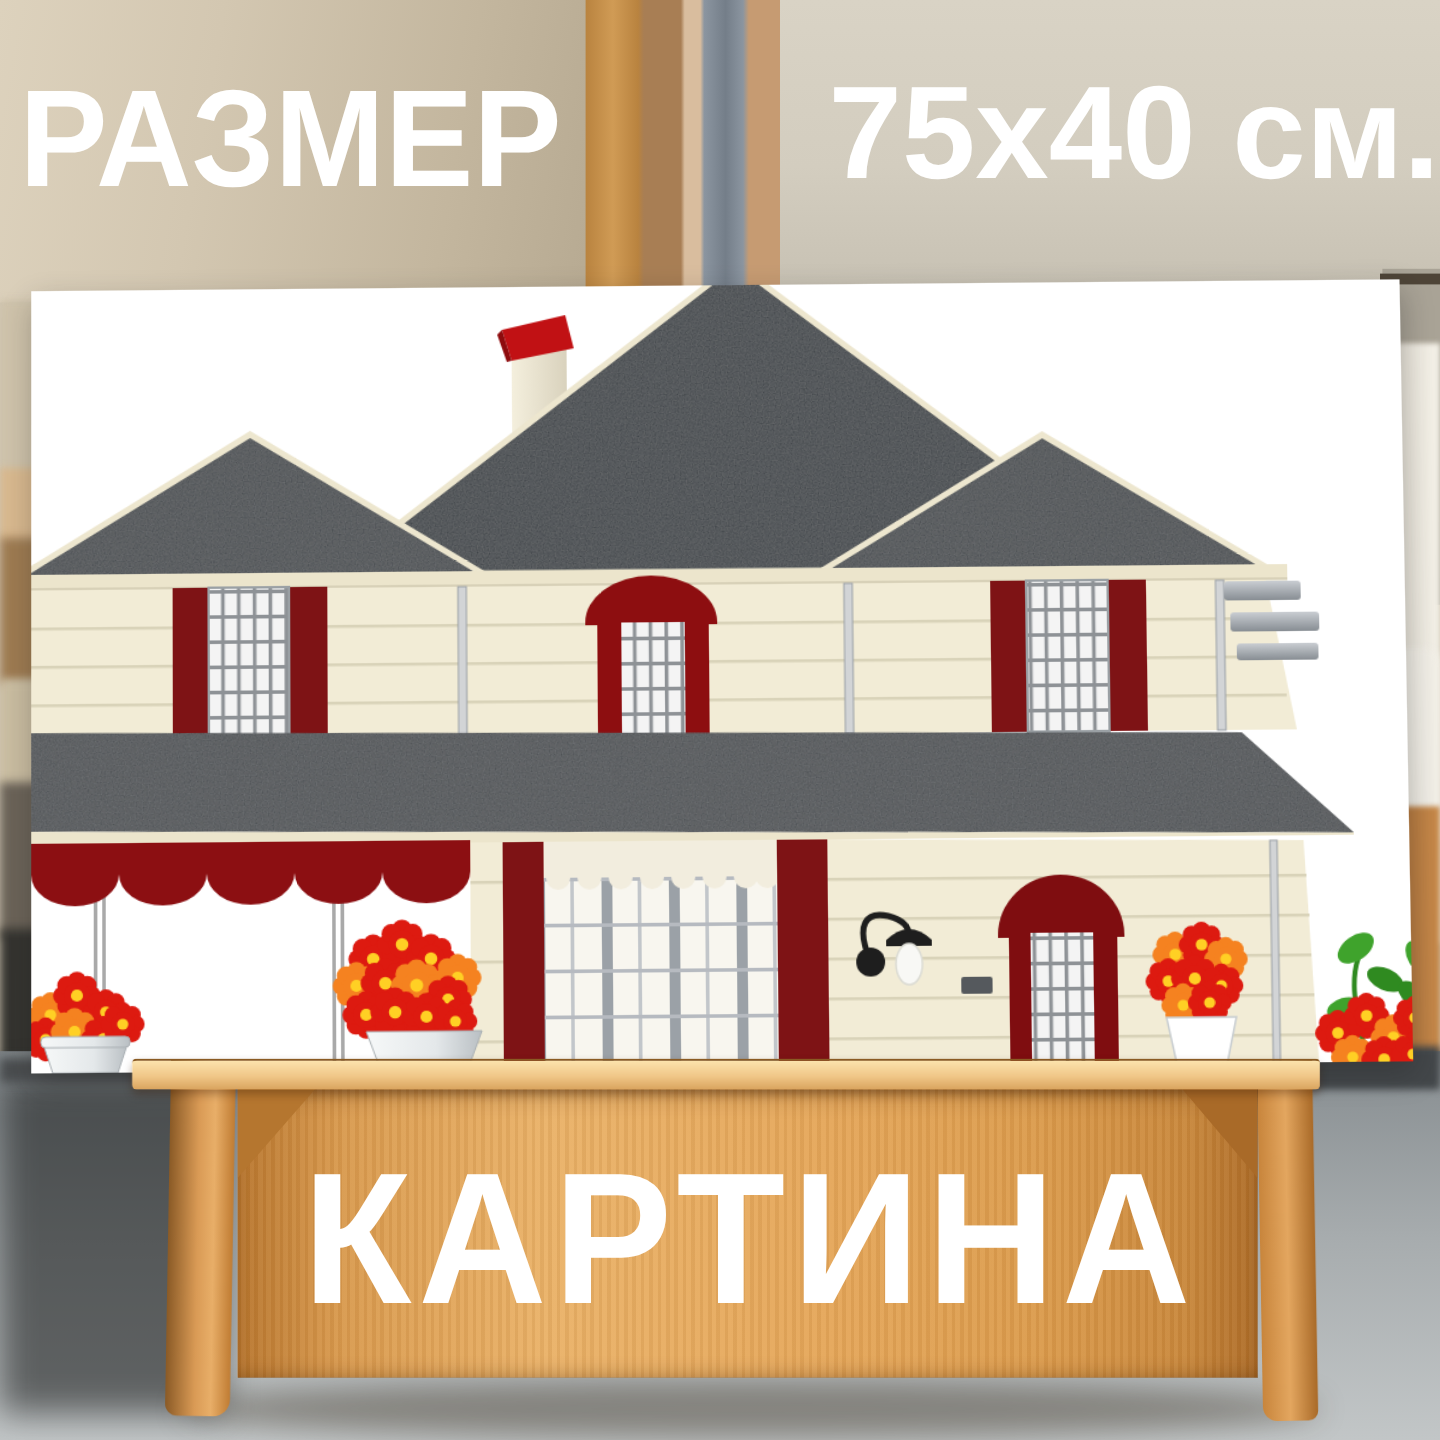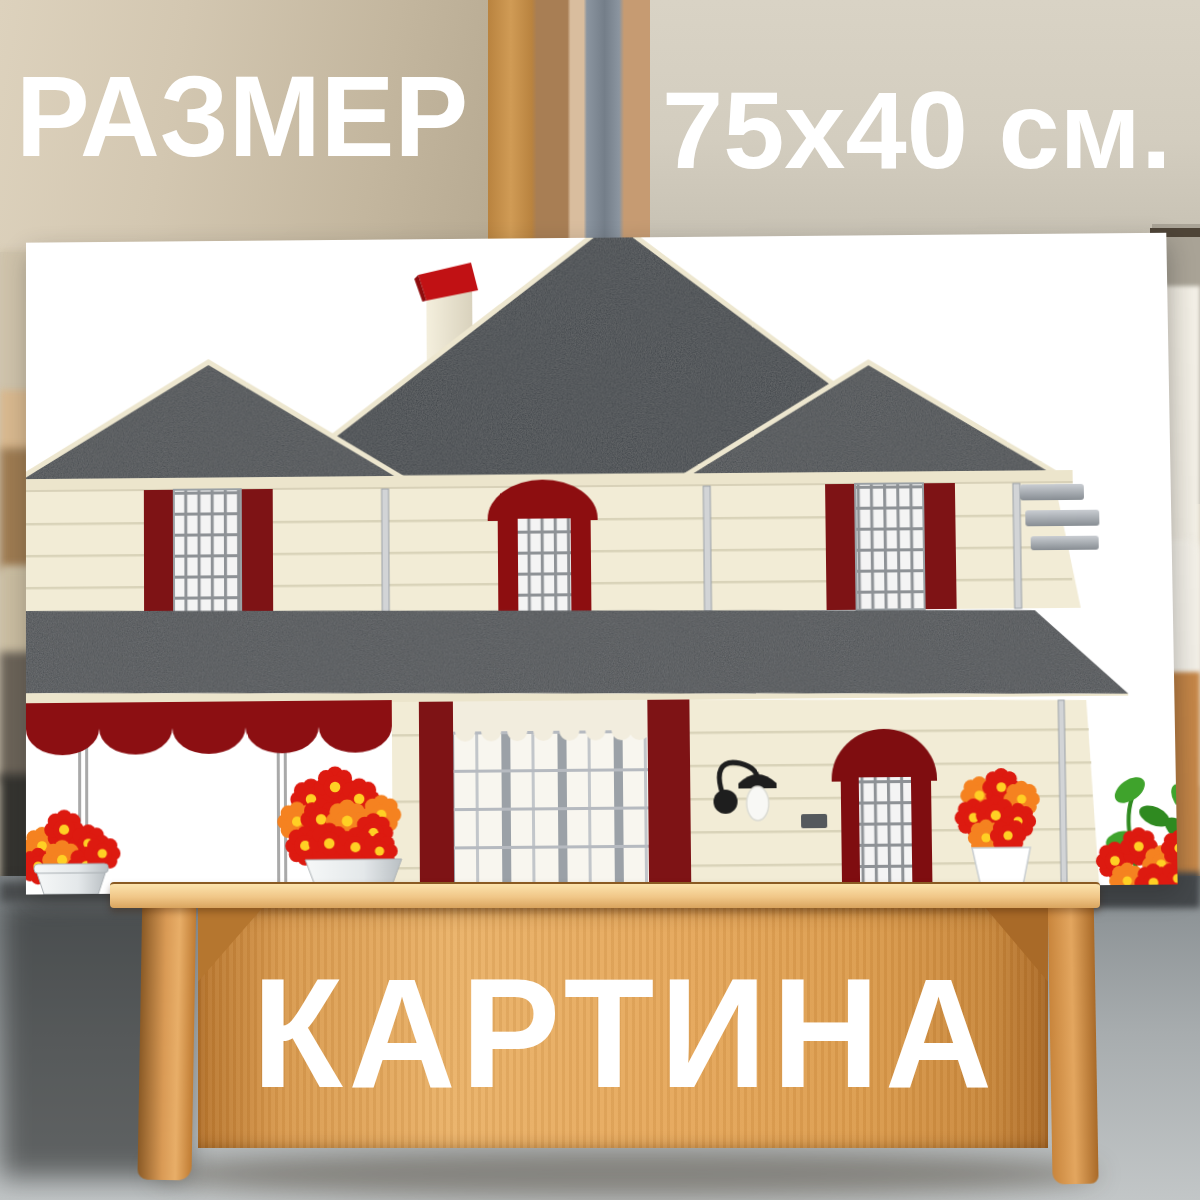--- a/index.html
+++ b/index.html
@@ -76,21 +76,21 @@
     background:#b5762f;clip-path:polygon(0 0,100% 0,0 88%);}
   .tray-wedge-right{left:984px;top:906px;width:64px;height:86px;z-index:31;
     background:#a96a28;clip-path:polygon(0 0,100% 0,100% 88%);}
   .product-type-label{left:150px;top:952px;width:950px;z-index:32;
     text-align:center;font-size:156px;line-height:1.05;font-weight:bold;color:var(--text_white);
     letter-spacing:6px;transform:scaleX(.95);white-space:nowrap;}
 
   
   .size-label{left:16px;top:50px;font-size:115px;font-weight:bold;color:var(--text_white);
     letter-spacing:0;transform:scaleX(.96);transform-origin:left top;z-index:40;white-space:nowrap;}
-  .size-value{left:662px;top:66px;width:538px;text-align:left;font-size:110px;font-weight:bold;
+  .size-value{left:662px;top:47px;width:538px;text-align:right;font-size:110px;font-weight:bold;
     color:var(--text_white);z-index:40;white-space:nowrap;}
 </style>
 </head>
 <body>
 
 <div id="stage">
 
   <div class="abs bg-top-left"></div>
   <div class="abs bg-top-right"></div>
   <div class="abs easel-mast"></div>

